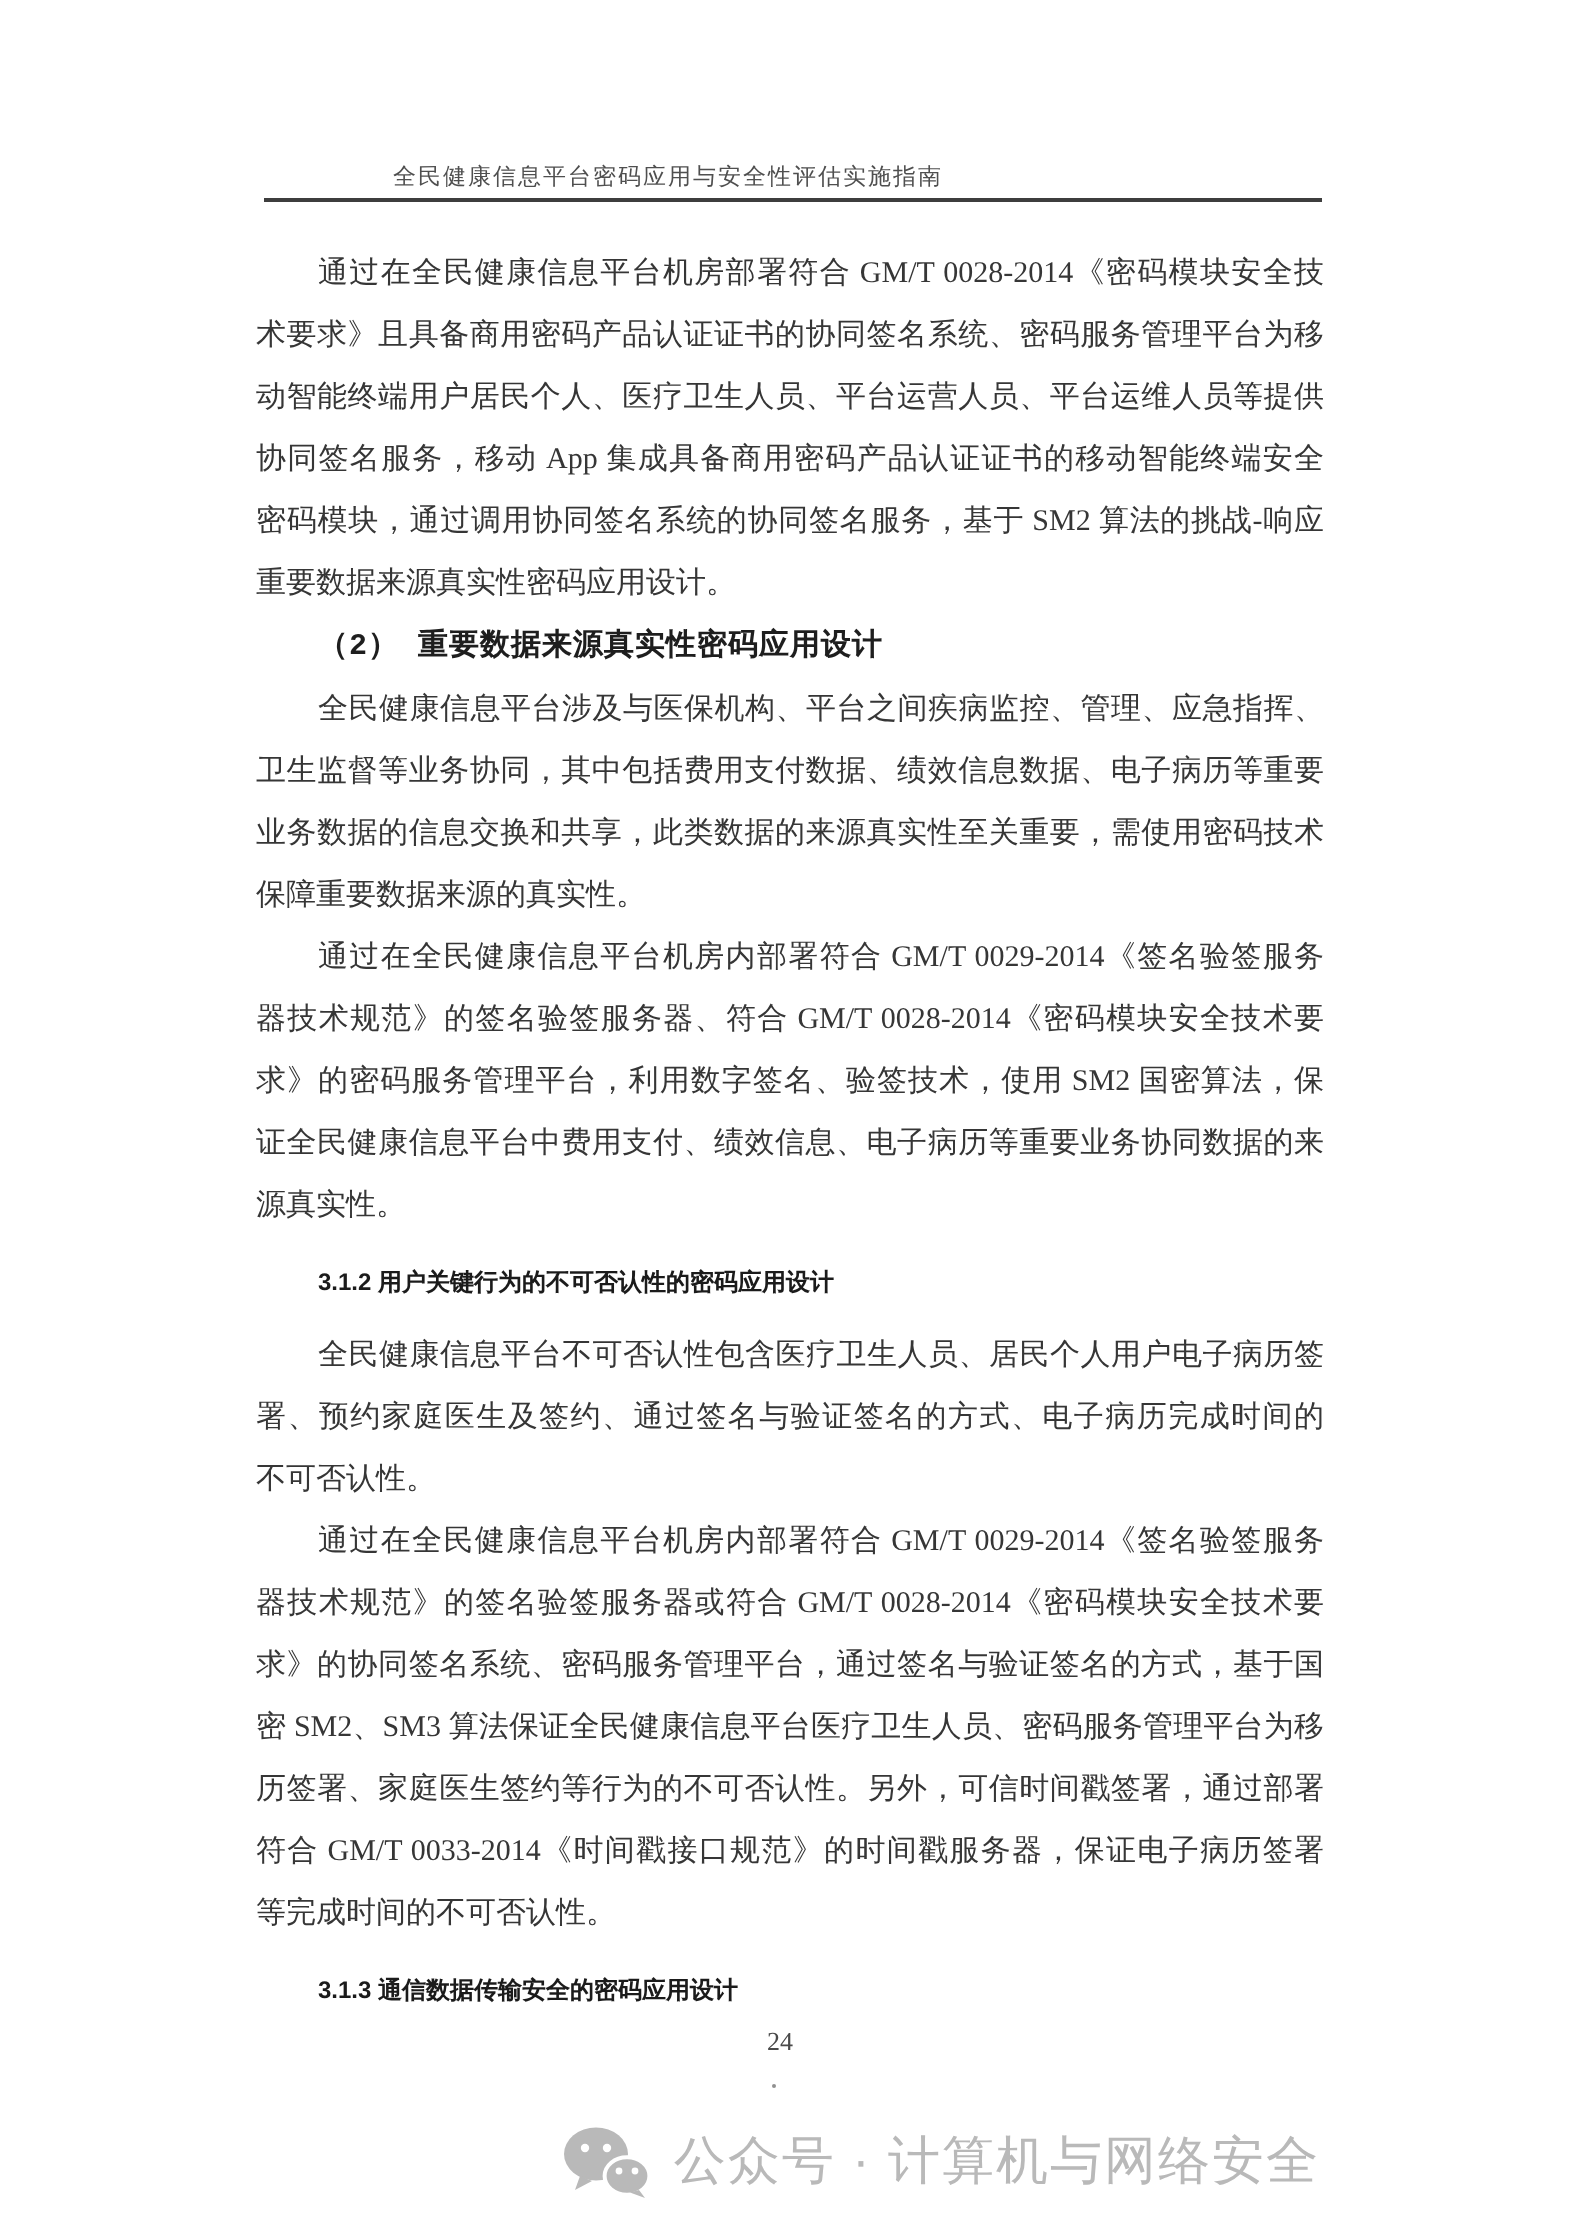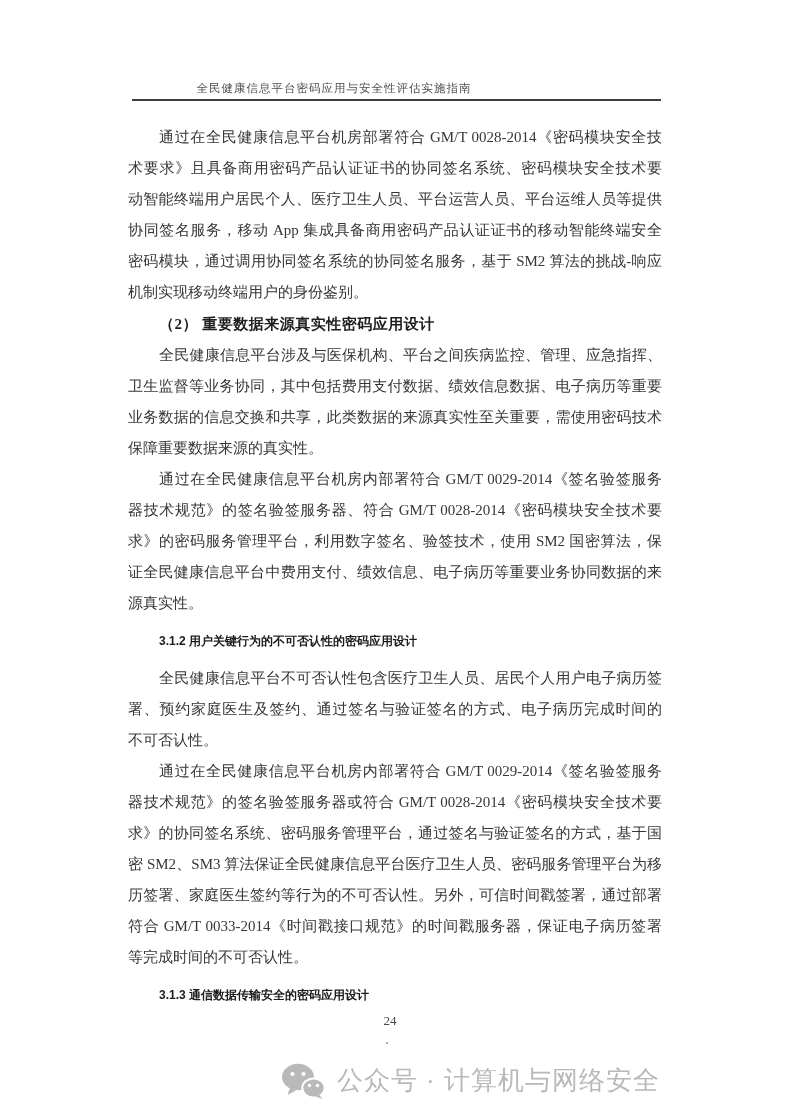--- a/index.html
+++ b/index.html
@@ -12,21 +12,21 @@
 
   .edge-line{position:absolute;left:777px;top:58px;height:952px;width:1px;background:#d9d9d9;}
 
   .doc{position:absolute;top:122px;left:128px;width:534px;
        font-size:15px;line-height:31px;color:#363636;}
   .para{margin:0;}
   .line{text-align:justify;text-align-last:justify;white-space:normal;}
   .line.last{text-align-last:left;}
   .line.first{text-indent:31px;}
 
-  .h-sub{font-family:Liberation Serif, serif;font-weight:700;
+  .h-sub{font-family:Liberation Mono, monospace;font-weight:700;
          font-size:15px;line-height:24px;color:#1e1e1e;margin:4px 0;padding-left:31px;
          letter-spacing:.5px;}
   .h-sec{font-family:"Liberation Sans","DejaVu Sans",sans-serif;font-weight:700;
          font-size:12px;line-height:26px;color:#1b1b1b;margin:9px 0;padding-left:31px;}
 
   .page-num{position:absolute;top:1013px;left:0;width:780px;text-align:center;
             font-size:13px;color:#4a4a4a;}
   .dot-artifact{position:absolute;left:386px;top:1042px;width:2px;height:2px;
                 background:#909090;border-radius:50%;}
 
@@ -41,25 +41,25 @@
 <body>
 
 <div class="page">
 
   <div class="running-head">全民健康信息平台密码应用与安全性评估实施指南</div>
   <div class="head-rule"></div>
 
   <div class="doc">
       <div class="para">
         <div class="line first">通过在全民健康信息平台机房部署符合 GM/T 0028-2014《密码模块安全技</div>
-        <div class="line">术要求》且具备商用密码产品认证证书的协同签名系统、密码模块安全技术要</div>
+        <div class="line">术要求》且具备商用密码产品认证证书的协同签名系统、密码服务管理平台为移</div>
         <div class="line">动智能终端用户居民个人、医疗卫生人员、平台运营人员、平台运维人员等提供</div>
         <div class="line">协同签名服务，移动 App 集成具备商用密码产品认证证书的移动智能终端安全</div>
         <div class="line">密码模块，通过调用协同签名系统的协同签名服务，基于 SM2 算法的挑战-响应</div>
-        <div class="line last">机制实现移动终端用户的身份鉴别。</div>
+        <div class="line last">重要数据来源真实性密码应用设计。</div>
       </div>
       <div class="h-sub">（2） 重要数据来源真实性密码应用设计</div>
       <div class="para">
         <div class="line first">全民健康信息平台涉及与医保机构、平台之间疾病监控、管理、应急指挥、</div>
         <div class="line">卫生监督等业务协同，其中包括费用支付数据、绩效信息数据、电子病历等重要</div>
         <div class="line">业务数据的信息交换和共享，此类数据的来源真实性至关重要，需使用密码技术</div>
         <div class="line last">保障重要数据来源的真实性。</div>
       </div>
       <div class="para">
         <div class="line first">通过在全民健康信息平台机房内部署符合 GM/T 0029-2014《签名验签服务</div>

